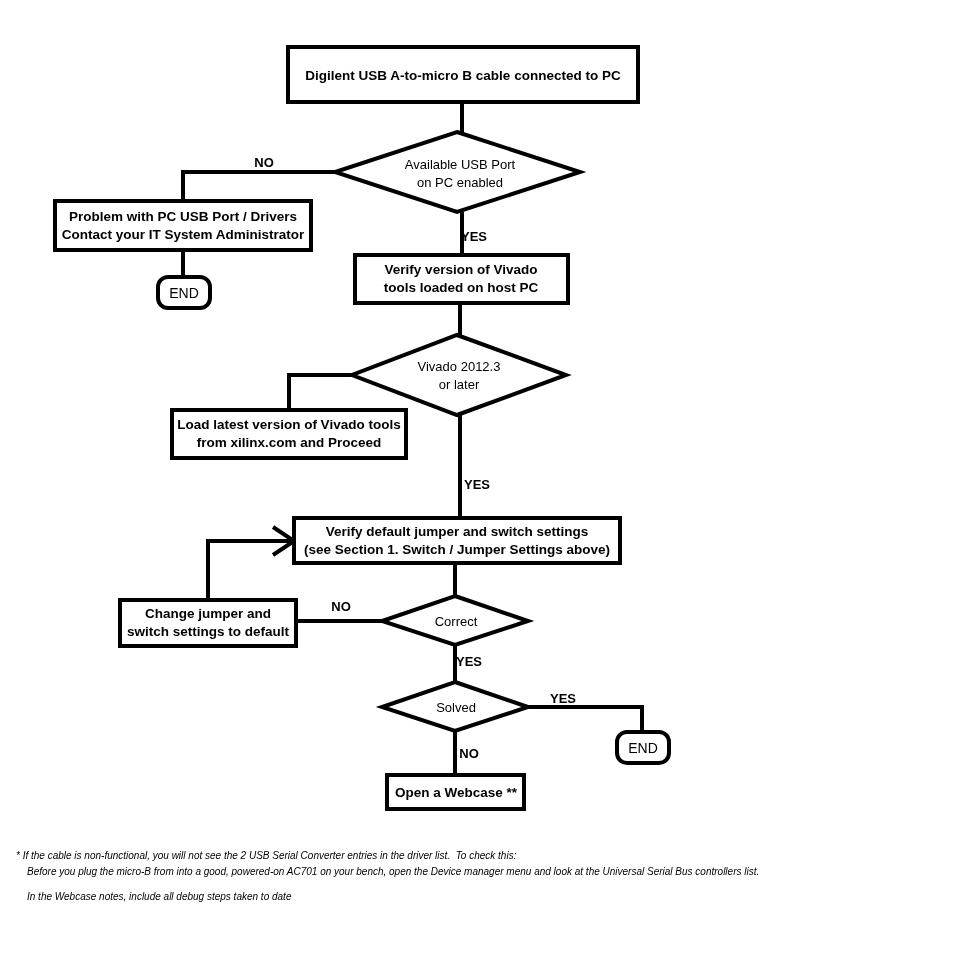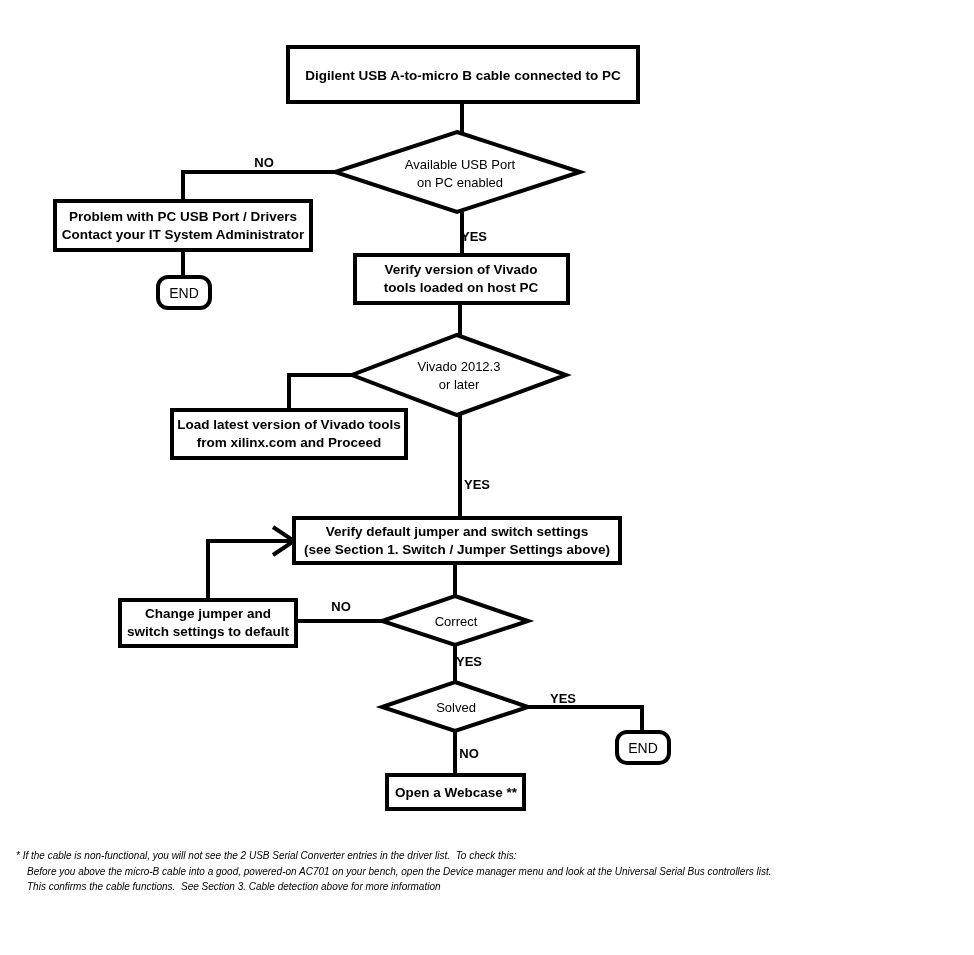--- a/index.html
+++ b/index.html
@@ -184,18 +184,18 @@
     <text class="edge-label" x="469" y="666">YES</text>
     <text class="edge-label" x="563" y="703">YES</text>
     <text class="edge-label" x="469" y="758">NO</text>
 
   </svg>
 </div>
 
 <div class="footnotes">
   <div class="fn-block">
     <div class="fn-line">* If the cable is non-functional, you will not see the 2 USB Serial Converter entries in the driver list.  To check this:</div>
-    <div class="fn-line fn-indent">Before you above the micro-B cable into a good, powered-on AC701 on your bench, open the Device manager menu and look at the Universal Serial Bus controllers list.</div>
-    <div class="fn-line fn-indent">This confirms the cable functions.  See Section 3. Cable detection above for more information</div>
+    <div class="fn-line fn-indent">Before you plug the micro-B from into a good, powered-on AC701 on your bench, open the Device manager menu and look at the Universal Serial Bus controllers list.</div>
   </div>
   <div class="fn-block">
+    <div class="fn-line fn-indent">In the Webcase notes, include all debug steps taken to date</div>
   </div>
 </div>
 
 </body></html>

